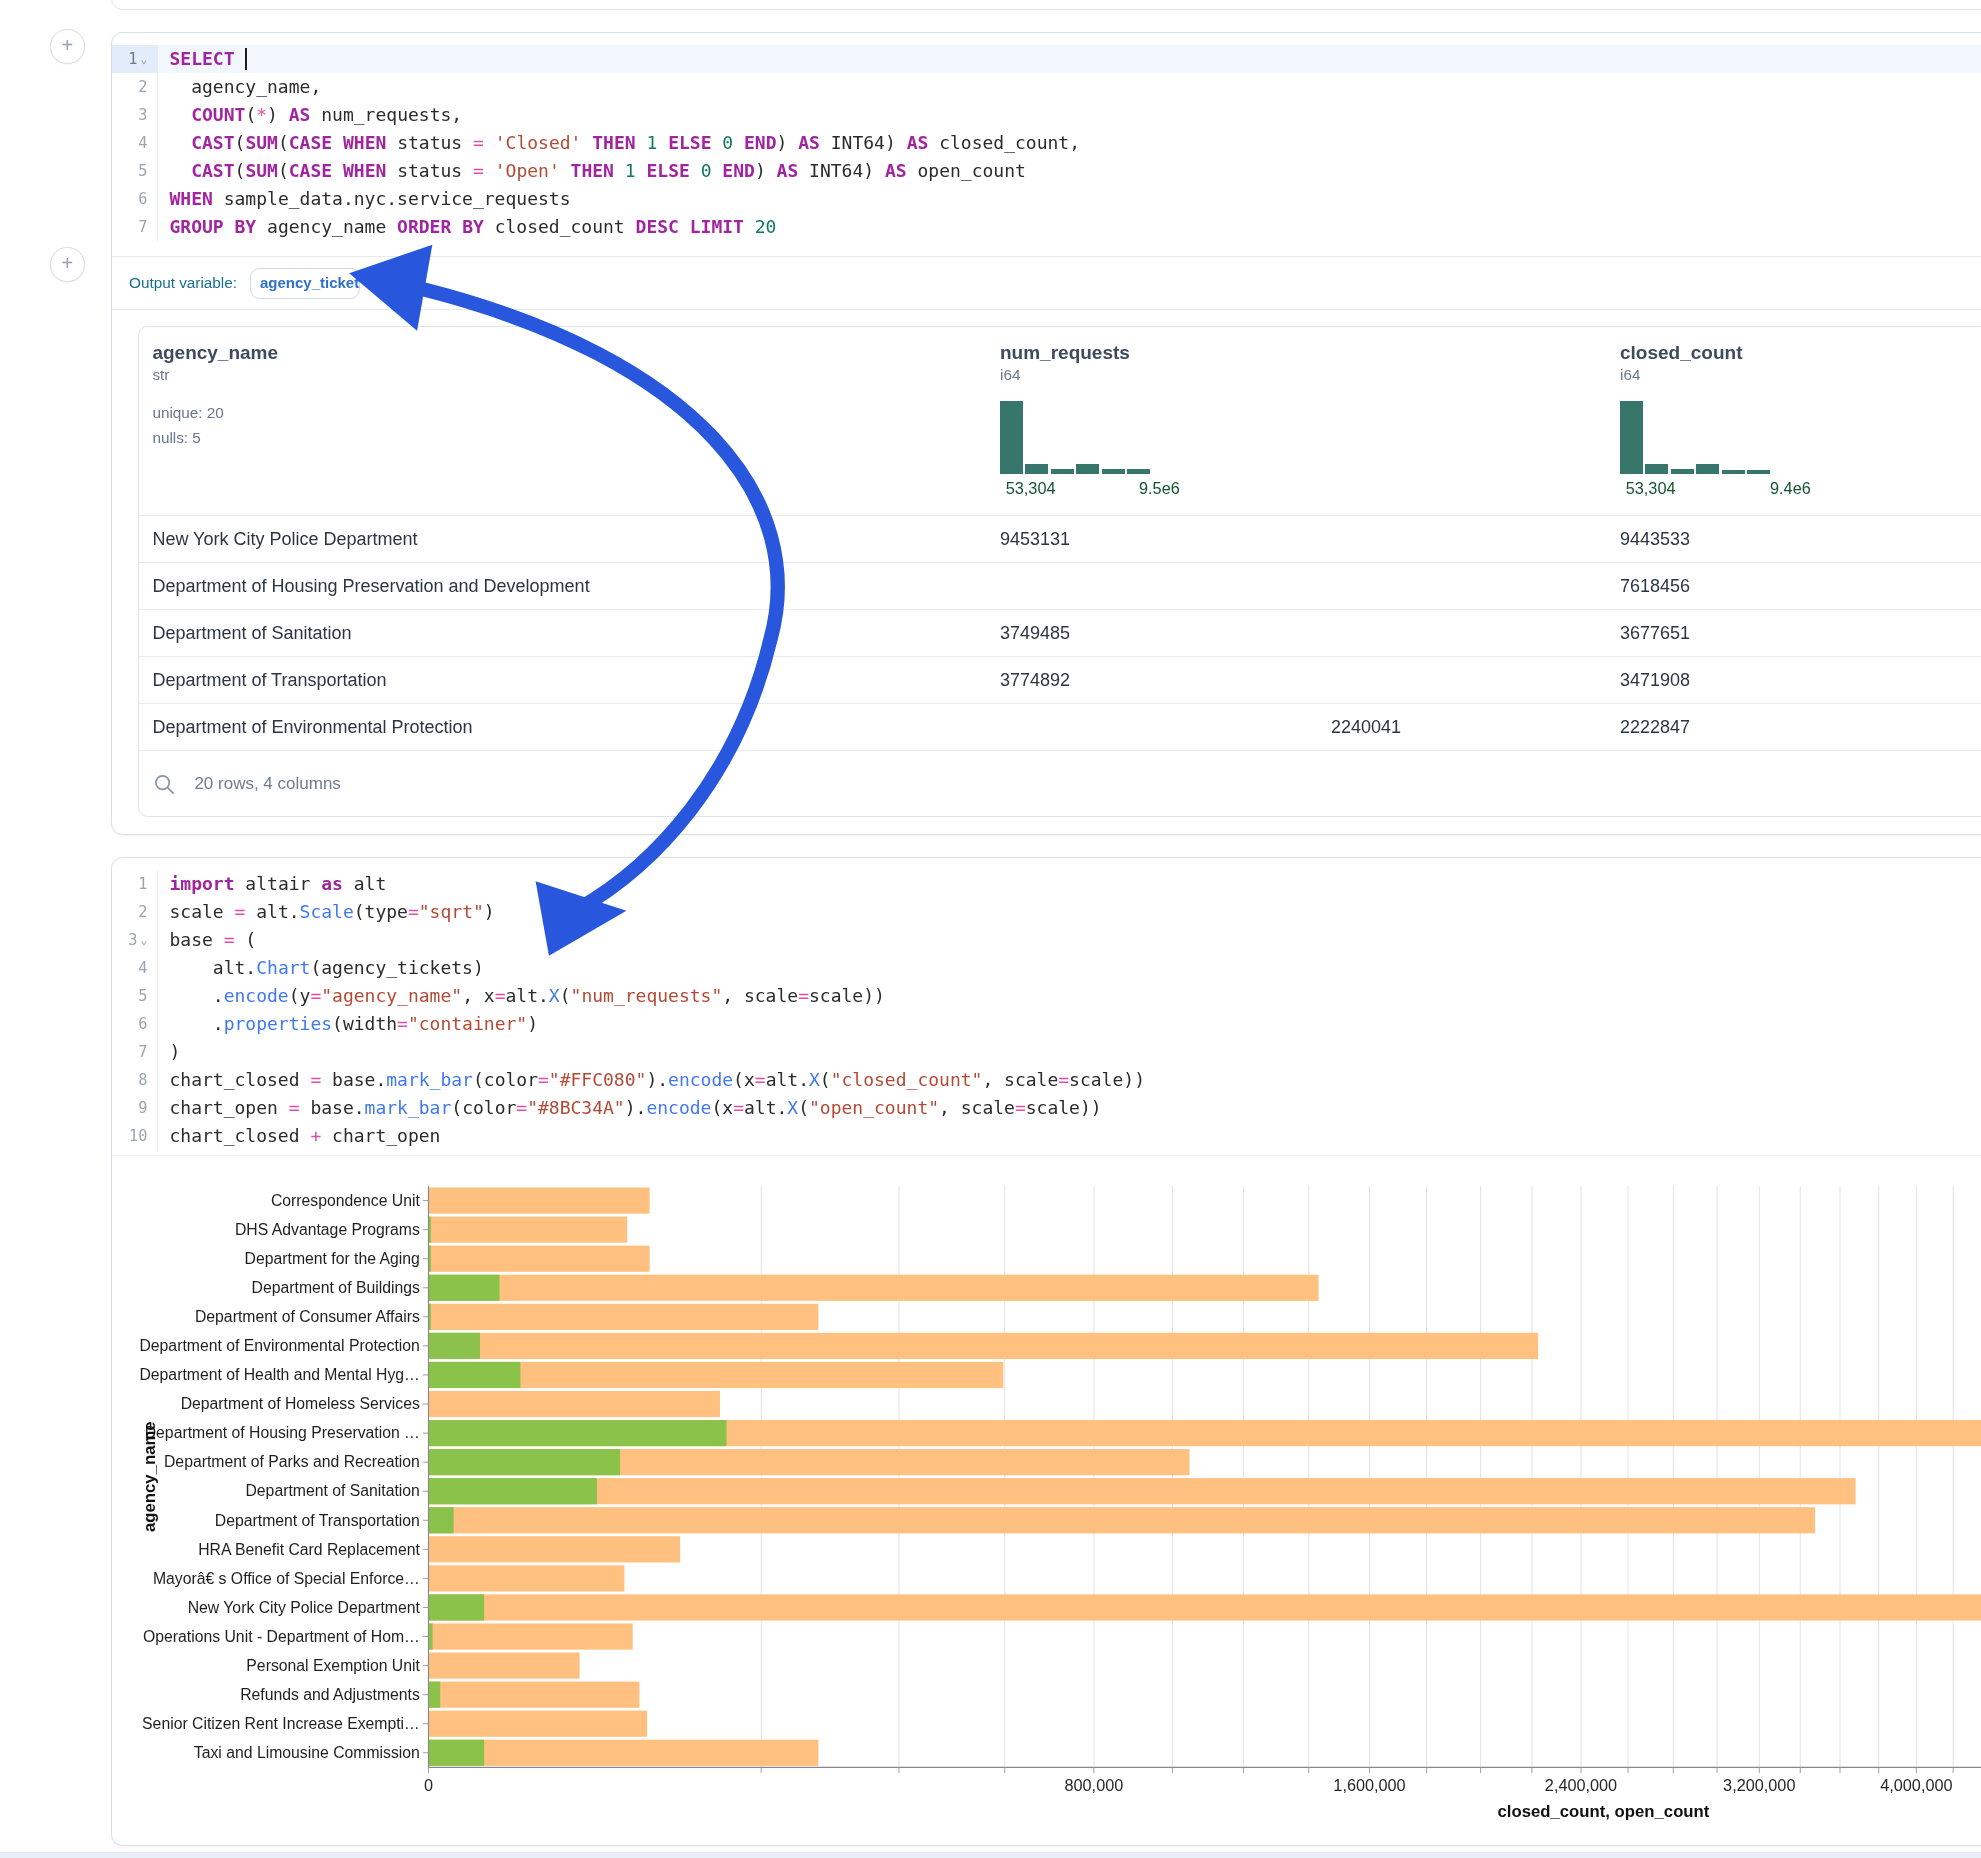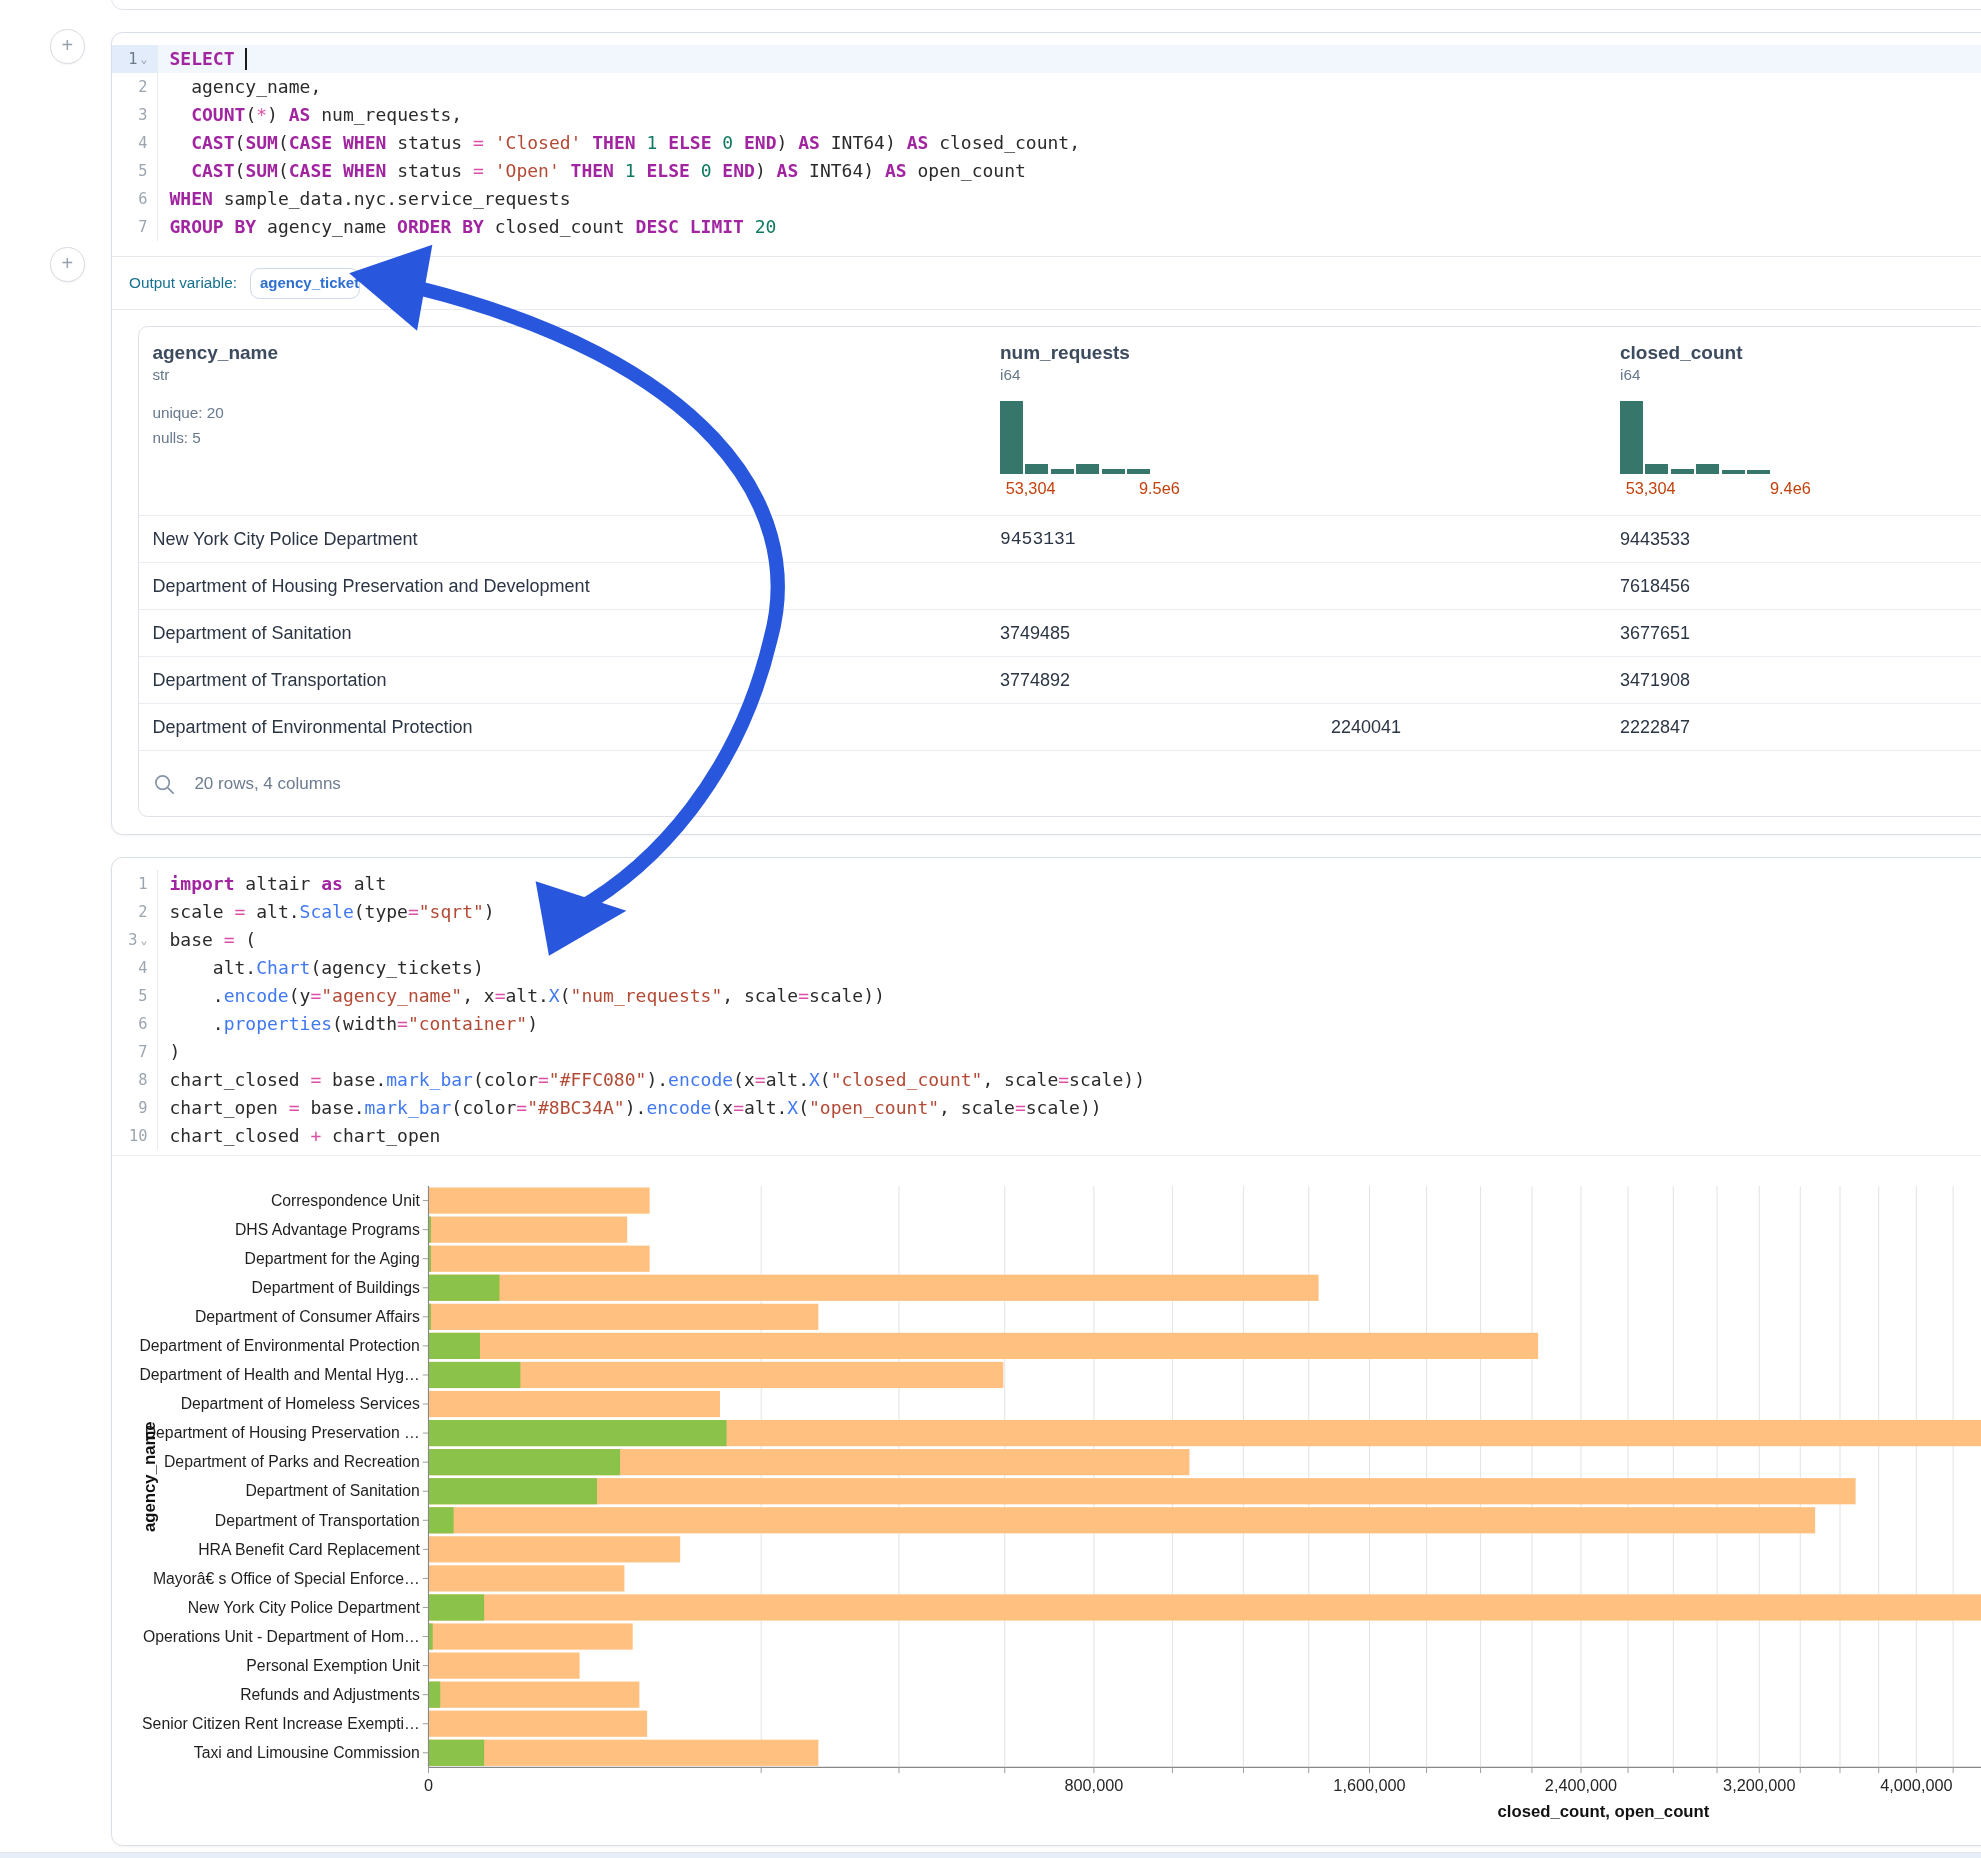--- a/index.html
+++ b/index.html
@@ -65,21 +65,21 @@
   
   .table-box{
     position:absolute;left:26px;top:293px;width:1850px;height:489px;
     border:1.4px solid #dfe3e9;border-radius:9.6px;background:#fff;overflow:hidden;
   }
   .th-name{font-size:19px;font-weight:bold;color:#3d4b5f;}
   .th-type{font-size:15.3px;color:#68788d;margin-top:2px;}
   .th-stat{font-size:15.3px;color:#68788d;line-height:25px;}
   .hist-bars{display:flex;align-items:flex-end;height:73px;}
   .hist-bars div{width:23px;margin-right:2.4px;}
-  .hist-labels{position:relative;height:21px;margin-top:4.8px;font-size:16.3px;color:#c2410c;}
+  .hist-labels{position:relative;height:21px;margin-top:4.8px;font-size:16.3px;color:#14532d;}
   .t-row{
     position:absolute;left:0;right:0;height:47px;border-top:1px solid #e9edf1;
     font-size:18px;color:#2b3544;cursor:default;
   }
   .t-cell{position:absolute;top:0;height:47px;line-height:47px;white-space:nowrap;overflow:hidden;}
   .t-footer{
     position:absolute;left:0;right:0;top:423px;height:67px;border-top:1px solid #e9edf1;
     display:flex;align-items:center;padding-left:13.4px;box-sizing:border-box;
   }
   .t-footer .txt{font-size:17px;color:#6d7c90;margin-left:17px;}
@@ -154,21 +154,21 @@
         <div class="hist-labels">
           <span class="abs" style="left:5.7px;">53,304</span>
           <span class="abs" style="left:150px;">9.4e6</span>
         </div>
       </div>
     </div>
 
     <div id="table-rows">
         <div class="t-row" style="top: 188px;">
           <div class="t-cell" style="left: 13.4px; width: 832px;">New York City Police Department</div>
-          <div class="t-cell" style="left: 861px; width: 401px; font-family: Liberation Mono, monospace;">9453131</div>
+          <div class="t-cell" style="left: 861px; width: 401px;">9453131</div>
           <div class="t-cell" style="left: 1481px; width: 401px;">9443533</div>
         </div>
         <div class="t-row" style="top: 235px;">
           <div class="t-cell" style="left: 13.4px; width: 832px;">Department of Housing Preservation and Development</div>
           <div class="t-cell" style="left: 1481px; width: 401px;">7618456</div>
         </div>
         <div class="t-row" style="top: 282px;">
           <div class="t-cell" style="left: 13.4px; width: 832px;">Department of Sanitation</div>
           <div class="t-cell" style="left: 861px; width: 401px;">3749485</div>
           <div class="t-cell" style="left: 1481px; width: 401px;">3677651</div>

